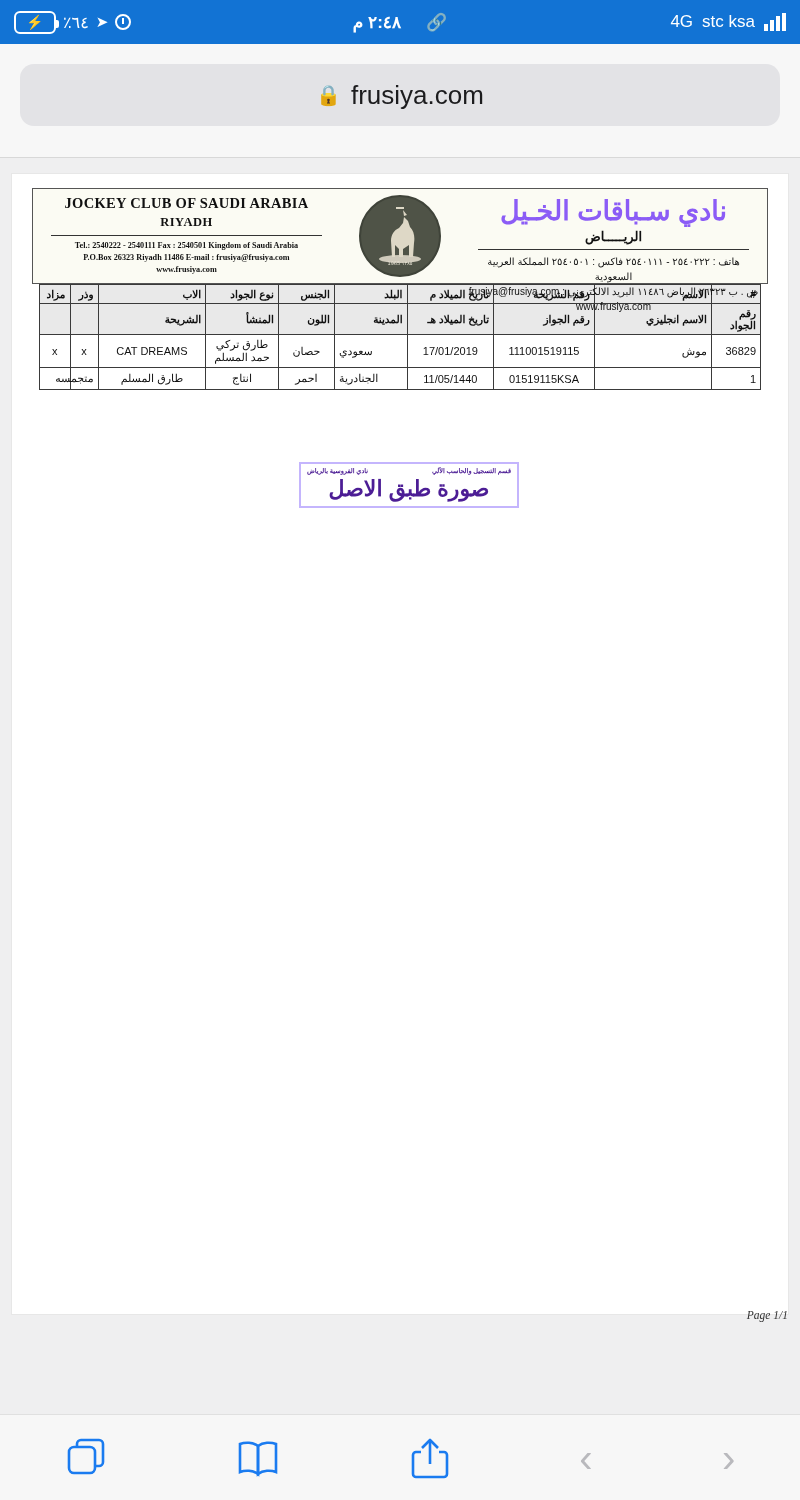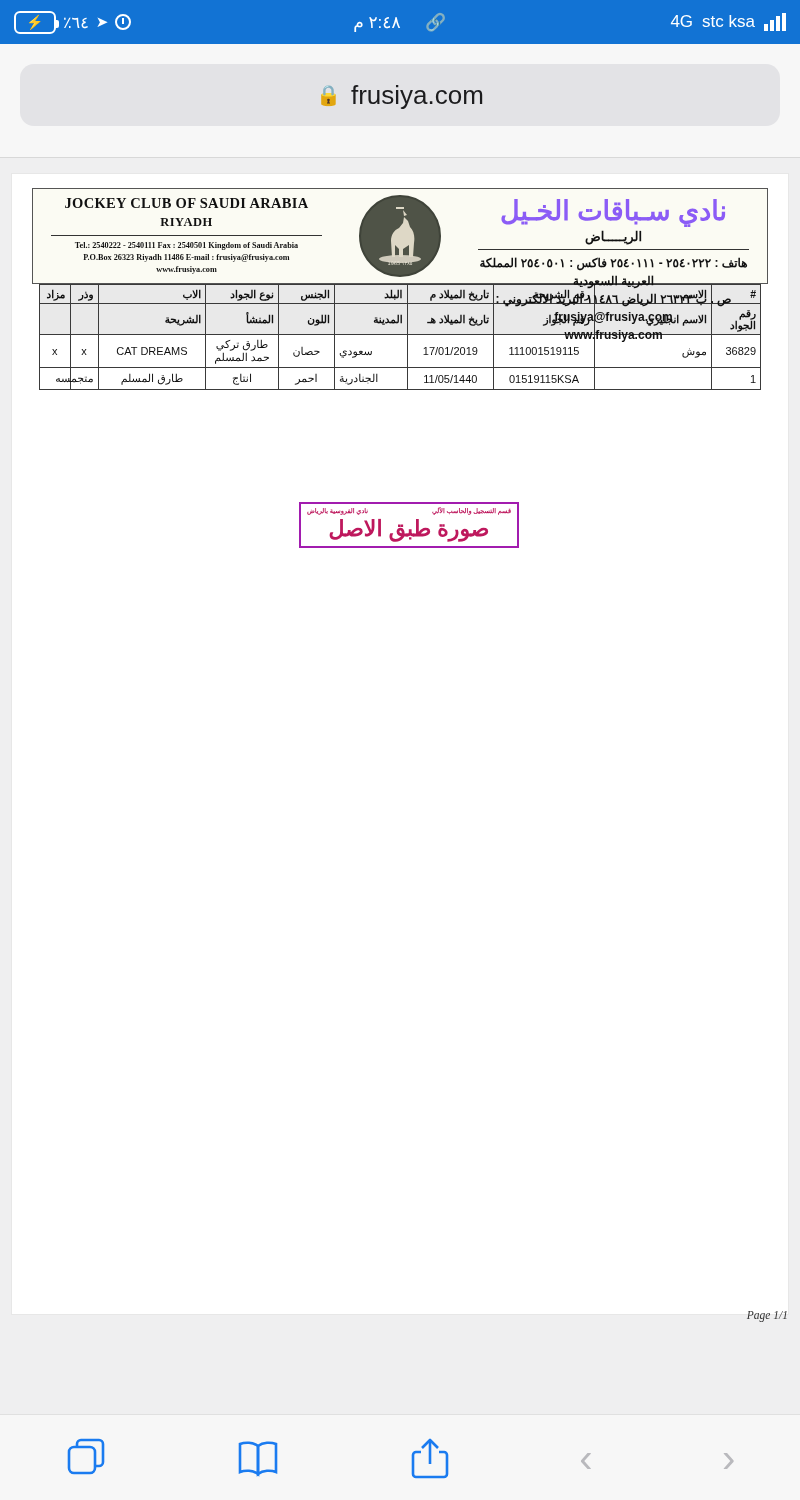--- a/index.html
+++ b/index.html
@@ -36,20 +36,21 @@
     width: 16px; height: 16px; border: 2px solid #fff; border-radius: 50%;
     position: relative;
   }
   .alarm-icon::before {
     content: ""; position: absolute; left: 5px; top: 2px; width: 2px; height: 6px; background: #fff;
   }
   .sb-center {
     position: absolute; left: 0; right: 0;
     display: flex; align-items: center; justify-content: center; gap: 25px;
     font-size: 17px;
+    font-weight: bold;
   }
   .sb-right {
     margin-left: auto; display: flex; align-items: center; gap: 9px;
     font-size: 17px; font-weight: 500;
   }
   .bars { display: flex; align-items: flex-end; gap: 2px; height: 18px; }
   .bars i { display: block; width: 4px; background: #fff; }
   .bars i:nth-child(1){ height: 7px; }
   .bars i:nth-child(2){ height: 11px; }
   .bars i:nth-child(3){ height: 15px; }
@@ -122,21 +123,21 @@
   .club-ar {
     font-size: 27px; font-weight: bold; color: #8b5cf6;
     direction: rtl; letter-spacing: 0;
   }
   .city-ar {
     font-size: 13px; font-weight: bold; color: #111; direction: rtl; margin-top: 2px;
     letter-spacing: 3px;
   }
   .ar-rule { height: 1px; background: #333; margin: 5px 10px 4px 10px; }
   .ar-small {
-    font-size: 12px; color: #111; direction: rtl; line-height: 1.5; font-weight: bold; text-align: center;
+    font-size: 10px; color: #111; direction: rtl; line-height: 1.5; font-weight: normal; text-align: center;
   }
   .horse-logo {
     width: 82px; height: 82px; border-radius: 50%;
     background: #4f5347;
     display: flex; align-items: center; justify-content: center;
     position: relative; overflow: hidden;
     border: 2px solid #3f4339;
   }
   .horse-logo svg { display: block; }
 
@@ -185,27 +186,26 @@
   .c-mazad   { width: 26px; text-align: center; }
   .nowrap { white-space: nowrap; }
   .tiny { font-size: 10px; }
 
   
   .stamp-wrap {
     position: absolute; left: 287px; top: 288px;
     width: 220px;
   }
   .stamp {
-    border: 2px solid #a21caf;
+    border: 2px solid #c4b5fd;
     padding: 3px 6px 6px 6px;
     text-align: center;
-    color: #be185d;
+    color: #4c1d95;
     background: transparent;
     direction: rtl;
-    margin-top: 40px;
   }
   .stamp-top {
     display: flex; justify-content: space-between; font-size: 6.5px; font-weight: bold;
     margin-bottom: 2px;
   }
   .stamp-main {
     font-size: 22px; font-weight: bold; letter-spacing: 0; line-height: 1.05;
   }
   .page-num {
     position: absolute; left: 0; right: 0; top: 1093px;

